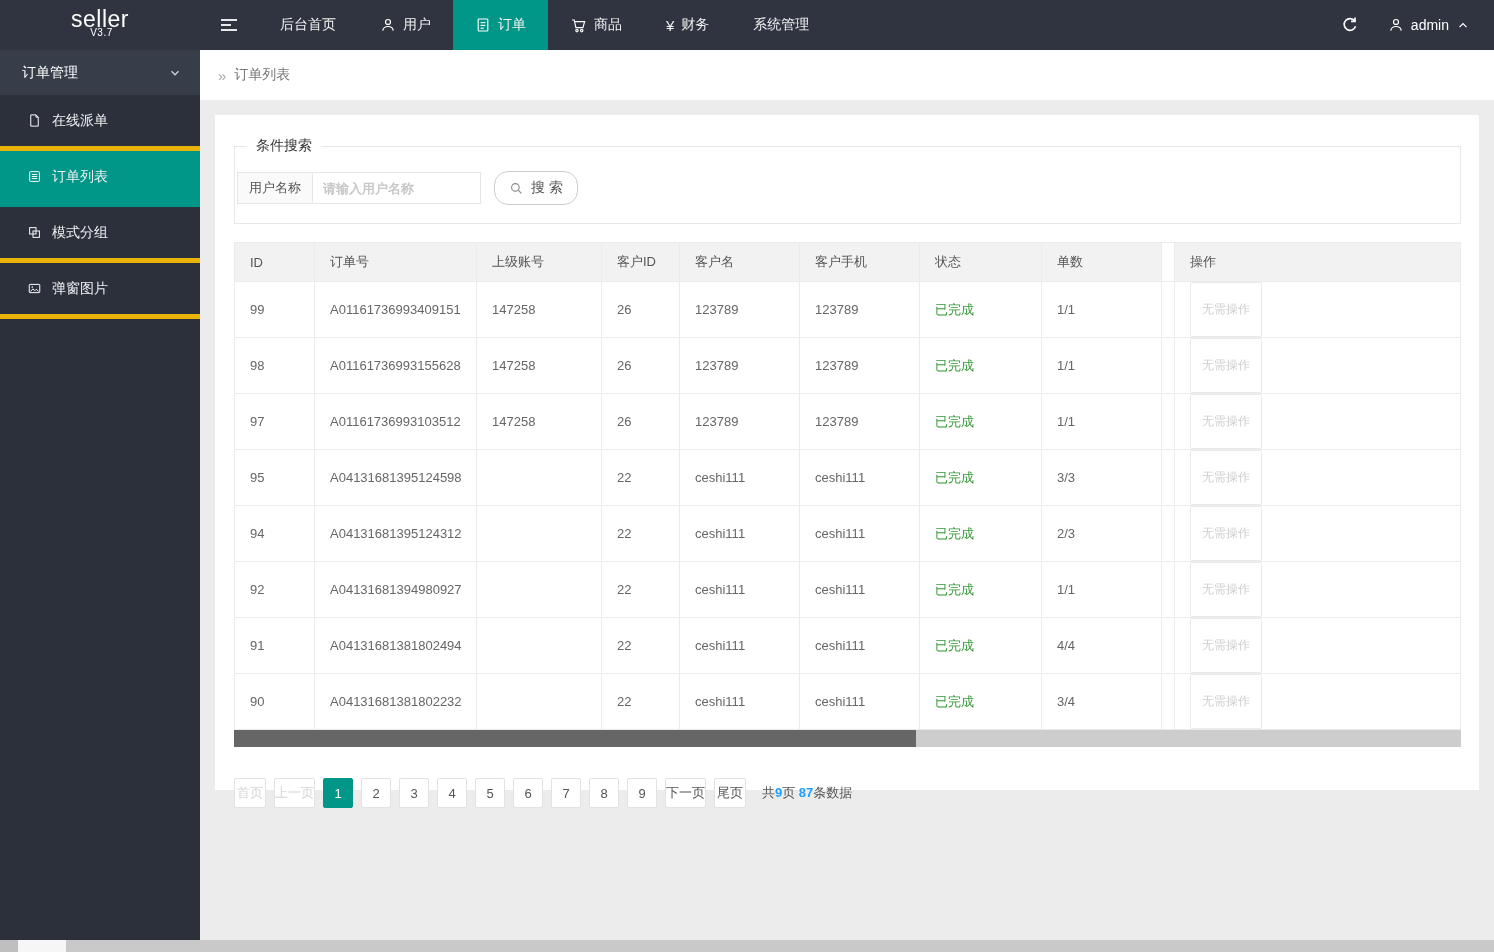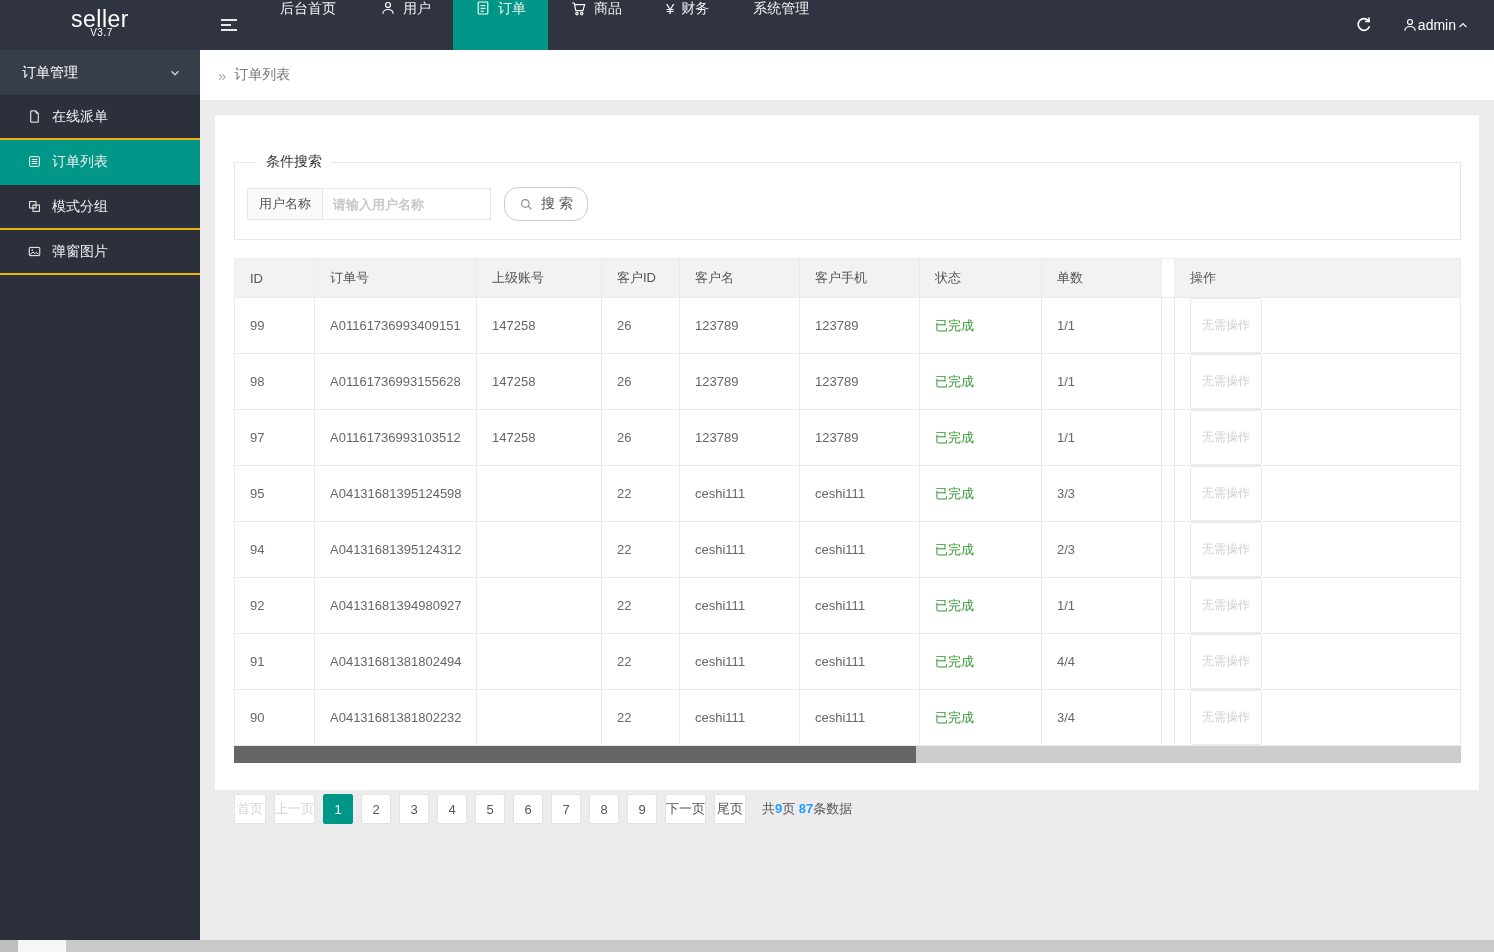--- a/index.html
+++ b/index.html
@@ -5,42 +5,42 @@
   * { margin:0; padding:0; box-sizing:border-box; }
   html,body { width:1494px; height:952px; overflow:hidden; }
   body { font-family:"Liberation Sans","DejaVu Sans",sans-serif; background:#ececec; position:relative; color:#555; }
 
   
   .navbar { position:absolute; top:0; left:0; width:1494px; height:50px; background:#2f3440; display:flex; align-items:stretch; z-index:5; }
   .logo { width:200px; display:flex; align-items:center; justify-content:center; color:#fff; font-size:23px; letter-spacing:.5px;flex-direction:column; }
   .logo sup { font-size:10px; margin-left:3px; transform:translateY(-6px); }
   .nav-toggle { width:58px; display:flex; align-items:center; justify-content:center; cursor:pointer; }
   .nav-items { display:flex; }
-  .nav-item { display:flex; gap:7px; padding:0 22px; color:#f2f2f2; font-size:14px; cursor:pointer; }
+  .nav-item { display:flex; align-items:center; gap:7px; padding:0 22px; color:#f2f2f2; font-size:14px; cursor:pointer; }
   .nav-item.active { background:#009688; }
   .nav-right { margin-left:auto; display:flex; align-items:center; }
   .nav-refresh { width:56px; height:50px; display:flex; align-items:center; justify-content:center; cursor:pointer; }
-  .nav-user { display:flex; align-items:center; padding:0 24px 0 10px; color:#fff; font-size:14px; cursor:pointer; }
+  .nav-user { display:flex; align-items:center; gap:7px; padding:0 24px 0 10px; color:#fff; font-size:14px; cursor:pointer; }
   .yen-glyph { font-size:15px; }
 
   
   .sidebar { position:absolute; top:50px; left:0; width:200px; bottom:12px; background:#2b303b; z-index:4; }
   .menu-group { height:45px; background:#373e4a; display:flex; align-items:center; justify-content:space-between; padding:0 18px 0 22px; color:#fff; font-size:14px; cursor:pointer; }
-  .menu-item { height:45px; display:flex; align-items:center; gap:10px; padding-left:27px; color:#eef0f2; font-size:14px; cursor:pointer; background:#2b303b; border-bottom:2px solid #eab308; }
+  .menu-item { height:56px; display:flex; align-items:center; gap:10px; padding-left:27px; color:#eef0f2; font-size:14px; cursor:pointer; background:#2b303b; border-bottom:5px solid #eab308; }
   .menu-item.active { background:#009688; border-bottom-color:#009688; }
 
   
   .main { position:absolute; left:200px; top:50px; right:0; bottom:12px; background:#ececec; overflow:hidden; }
   .breadcrumb-bar { height:50px; background:#fff; display:flex; align-items:center; padding-left:18px; font-size:14px; color:#777; }
   .crumb-arrow { color:#aaa; margin-right:8px; font-size:15px; }
 
   .card { margin:15px; background:#fff; height:675px; padding:15px 18px 0 19px; }
 
   
-  fieldset.search-box { border:1px solid #e8e8e8; margin-top:23px; padding:14px 12px 18px; }
+  fieldset.search-box { border:1px solid #e8e8e8; margin-top:7px; padding:14px 2px 18px; }
   fieldset.search-box legend { margin-left:10px; padding:0 9px; font-size:14px; color:#333; }
   .search-row { display:flex; align-items:center; margin-top:2px; }
   .inp-label { height:32px; line-height:30px; padding:0 11px; background:#fafafa; border:1px solid #e6e6e6; font-size:13px; color:#555; white-space:nowrap; }
   .inp { height:32px; width:168px; border:1px solid #e6e6e6; border-left:none; padding:0 10px; font-size:13px; color:#333; outline:none;font-weight:bold; }
   .inp::placeholder { color:#c8c8c8; }
   .search-btn { margin-left:13px; height:34px; display:inline-flex; align-items:center; gap:7px; padding:0 14px; background:#fff; border:1px solid #ccc; border-radius:14px; font-size:14px; color:#555; cursor:pointer; }
 
   
   .grid { width:100%; border-collapse:collapse; table-layout:fixed; margin-top:18px; }
   .grid th, .grid td { border:1px solid #ebebeb; height:39px; padding:0 15px; font-size:13px; text-align:left; overflow:hidden; white-space:nowrap; }

